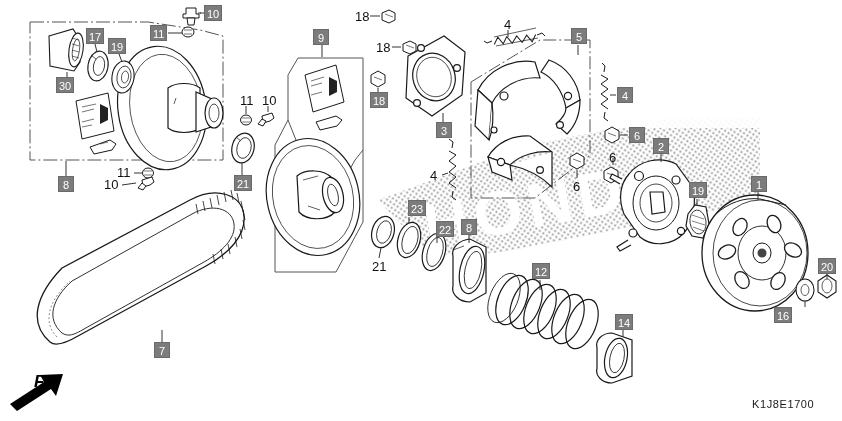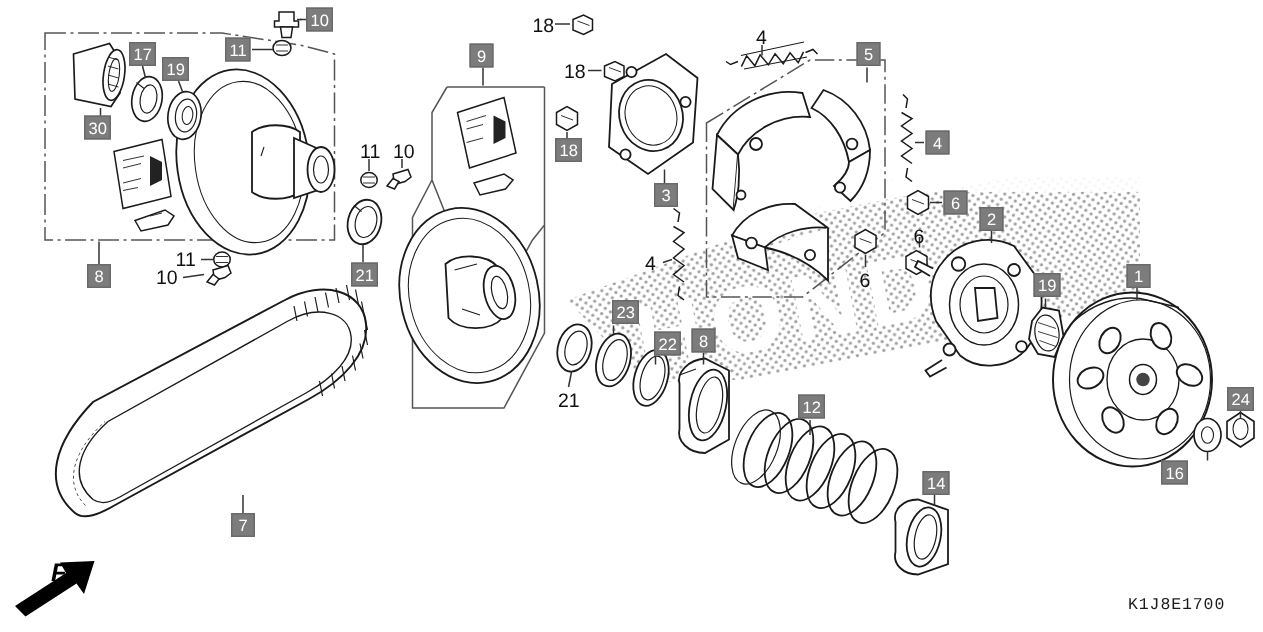--- a/index.html
+++ b/index.html
@@ -7,21 +7,21 @@
        font-family:"Liberation Sans",sans-serif;}
   #sheet{position:relative;width:842px;height:421px;background:#ffffff;}
   svg.layer{position:absolute;left:0;top:0;width:842px;height:421px;}
   .lbl{position:absolute;background:#7c7c7c;color:#ffffff;
        font-family:"Liberation Sans",sans-serif;font-size:11px;line-height:16px;
        height:16px;min-width:16px;text-align:center;padding:0 2px;
        box-sizing:border-box;border:1px solid #6a6a6a;letter-spacing:0px;}
   .plainnum{position:absolute;color:#111;font-size:13px;
             font-family:"Liberation Sans",sans-serif;line-height:13px;}
   .code{position:absolute;color:#1a1a1a;font-size:11px;letter-spacing:.6px;
-        font-family:Liberation Mono, monospace;}
+        font-family:Liberation Sans, sans-serif;}
   .frtxt{position:absolute;font-weight:bold;font-style:italic;font-size:17px;
          color:#000;font-family:"Liberation Sans",sans-serif;letter-spacing:-.5px;}
 </style>
 </head>
 <body>
 
 <div id="sheet">
 
   <svg class="layer" viewBox="0 0 842 421">
     <defs>
@@ -376,21 +376,21 @@
   <div class="lbl" style="left:234px;top:175px">21</div>
   <div class="lbl" style="left:313px;top:29px">9</div>
   <div class="lbl" style="left:370px;top:92px">18</div>
   <div class="lbl" style="left:436px;top:122px">3</div>
   <div class="lbl" style="left:629px;top:127px">6</div>
   <div class="lbl" style="left:653px;top:138px">2</div>
   <div class="lbl" style="left:617px;top:87px">4</div>
   <div class="lbl" style="left:571px;top:28px">5</div>
   <div class="lbl" style="left:689px;top:182px">19</div>
   <div class="lbl" style="left:751px;top:176px">1</div>
-  <div class="lbl" style="left:818px;top:258px">24</div>
+  <div class="lbl" style="left:818px;top:258px">20</div>
   <div class="lbl" style="left:774px;top:307px">16</div>
   <div class="lbl" style="left:408px;top:200px">23</div>
   <div class="lbl" style="left:436px;top:221px">22</div>
   <div class="lbl" style="left:461px;top:219px">8</div>
   <div class="lbl" style="left:532px;top:263px">12</div>
   <div class="lbl" style="left:615px;top:314px">14</div>
   <div class="lbl" style="left:154px;top:342px">7</div>
 
   <div class="plainnum" style="left:355px;top:10px">18</div>
   <div class="plainnum" style="left:376px;top:41px">18</div>

